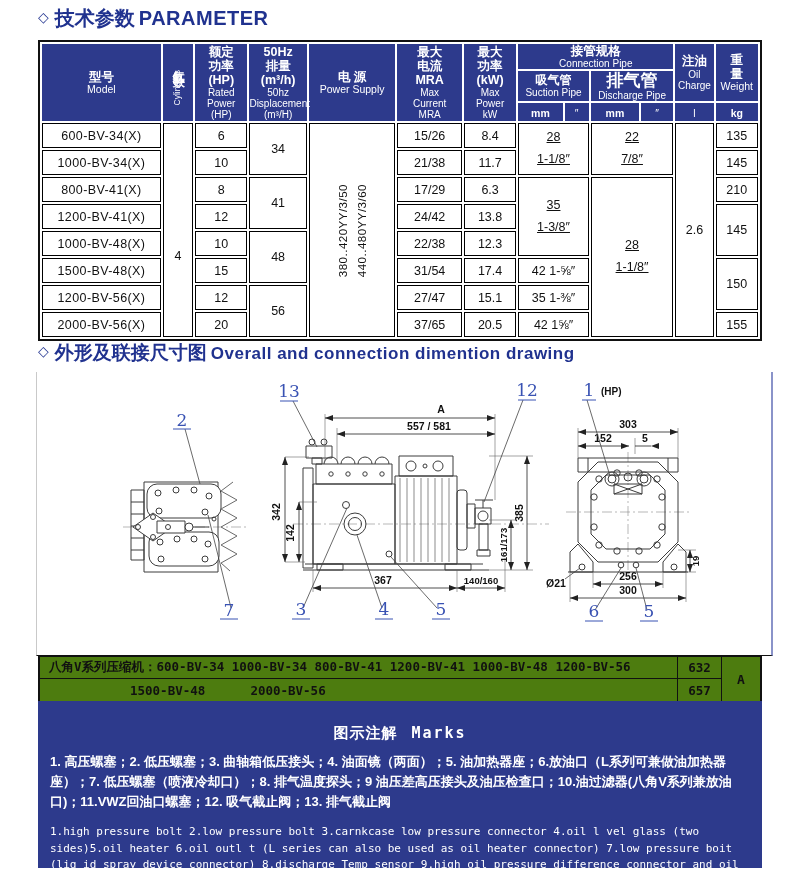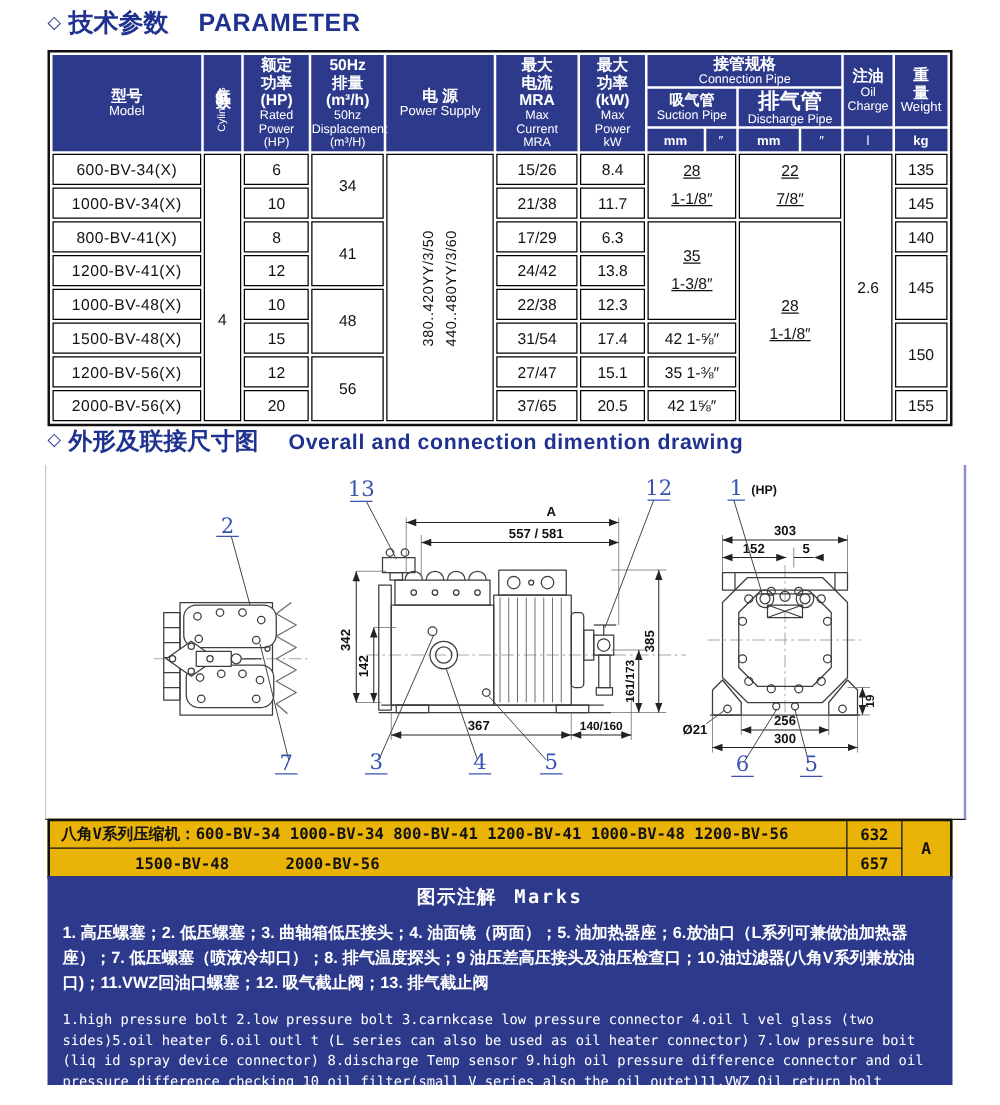--- a/index.html
+++ b/index.html
@@ -3,21 +3,21 @@
 <meta charset="utf-8">
 <style>
   html,body{margin:0;padding:0;background:#fff;}
   body{width:800px;height:884px;position:relative;font-family:"Liberation Sans",sans-serif;overflow:hidden;}
 
   
   .sec-title{position:absolute;left:38px;color:#20328f;font-weight:bold;white-space:nowrap;}
   .t1{top:5px;font-size:20px;}
   .t2{top:340px;font-size:19px;}
   .sec-title .dia{font-size:14px;vertical-align:3px;margin-right:6px;font-weight:normal;}
-  .sec-title .en{margin-left:24px;letter-spacing:0.5px;}
+  .sec-title .en{margin-left:4px;letter-spacing:0.5px;}
   .t2 .en{font-size:17px;}
 
   
   table.param{position:absolute;left:38px;top:40px;width:724px;table-layout:fixed;
     border-collapse:separate;border-spacing:2px;border:2.5px solid #111;background:#fff;}
   table.param th{background:#2d3a8c;color:#fff;font-weight:bold;padding:0;vertical-align:middle;
     text-align:center;line-height:1.12;}
   table.param thead tr:nth-child(1) th{height:24px;}
   table.param thead tr:nth-child(2) th{height:22px;}
   table.param thead tr:nth-child(3) th{height:16px;}
@@ -48,33 +48,33 @@
   .ext{stroke:#666;stroke-width:0.6;fill:none;}
   .lead{stroke:#444;stroke-width:0.8;fill:none;}
   .dt{font:bold 10.5px "Liberation Sans",sans-serif;fill:#111;}
   .dts{font:bold 9.5px "Liberation Sans",sans-serif;fill:#111;}
   .co{font:17px "DejaVu Serif",serif;fill:#3952b3;}
   .cohp{font:bold 10px "Liberation Sans",sans-serif;fill:#111;}
   .cou{stroke:#3952b3;stroke-width:1;}
 
   
   .models{position:absolute;left:38px;top:655px;width:724px;box-sizing:border-box;border:2px solid #111;
-    display:grid;grid-template-columns:1fr 44px 38px;grid-template-rows:22px 22px;background:#eab308;
+    display:grid;grid-template-columns:1fr 44px 38px;grid-template-rows:22px 22px;background:#4d7c0f;
     font-family:"DejaVu Sans Mono",monospace;font-size:12.5px;font-weight:bold;color:#111;}
   .models .mc{display:flex;align-items:center;white-space:pre;overflow:hidden;}
   .models .c1{grid-column:1;padding-left:9px;border-right:1.5px solid #111;}
   .models .c2{grid-column:2;justify-content:center;border-right:1.5px solid #111;}
   .models .r1{grid-row:1;border-bottom:1.5px solid #111;}
   .models .r2{grid-row:2;}
-  .models .c1.r2{padding-left:68px;}
+  .models .c1.r2{padding-left:90px;}
   .models .letter{grid-column:3;grid-row:1/3;display:flex;align-items:center;justify-content:center;font-size:13px;}
 
   
   .panel{position:absolute;left:38px;top:701px;width:724px;height:167px;background:#2d3a8c;color:#fff;box-sizing:border-box;}
-  .panel .banner{text-align:center;padding-top:7px;font-size:15px;font-weight:bold;letter-spacing:1px;}
+  .panel .banner{text-align:center;padding-top:23px;font-size:15px;font-weight:bold;letter-spacing:1px;}
   .panel .banner .ben{margin-left:14px;letter-spacing:2px;font-family:"DejaVu Sans Mono",monospace;}
   .panel .zh{margin:9px 12px 12px;font-size:13px;font-weight:bold;line-height:1.55;}
   .panel .en{margin:7px 12px 0;font-size:11px;font-family:"DejaVu Sans Mono",monospace;line-height:1.5;}
 </style>
 </head>
 <body>
 
 <div class="sec-title t1">
   <span class="dia">◇</span><span>技术参数</span><span class="en">PARAMETER</span>
 </div>
@@ -218,21 +218,21 @@
       <td>17/29</td>
       <td>6.3</td>
       <td colspan="2" rowspan="3" class="two-line">
         <div>35</div>
         <div>1-3/8″</div>
       </td>
       <td colspan="2" rowspan="6" class="two-line">
         <div>28</div>
         <div>1-1/8″</div>
       </td>
-      <td>140</td>
+      <td>210</td>
     </tr>
     <tr>
       <td class="modelcell">1200-BV-41(X)</td>
       <td>12</td>
       <td>24/42</td>
       <td>13.8</td>
       <td rowspan="2">145</td>
     </tr>
     <tr>
       <td class="modelcell">1000-BV-48(X)</td>

